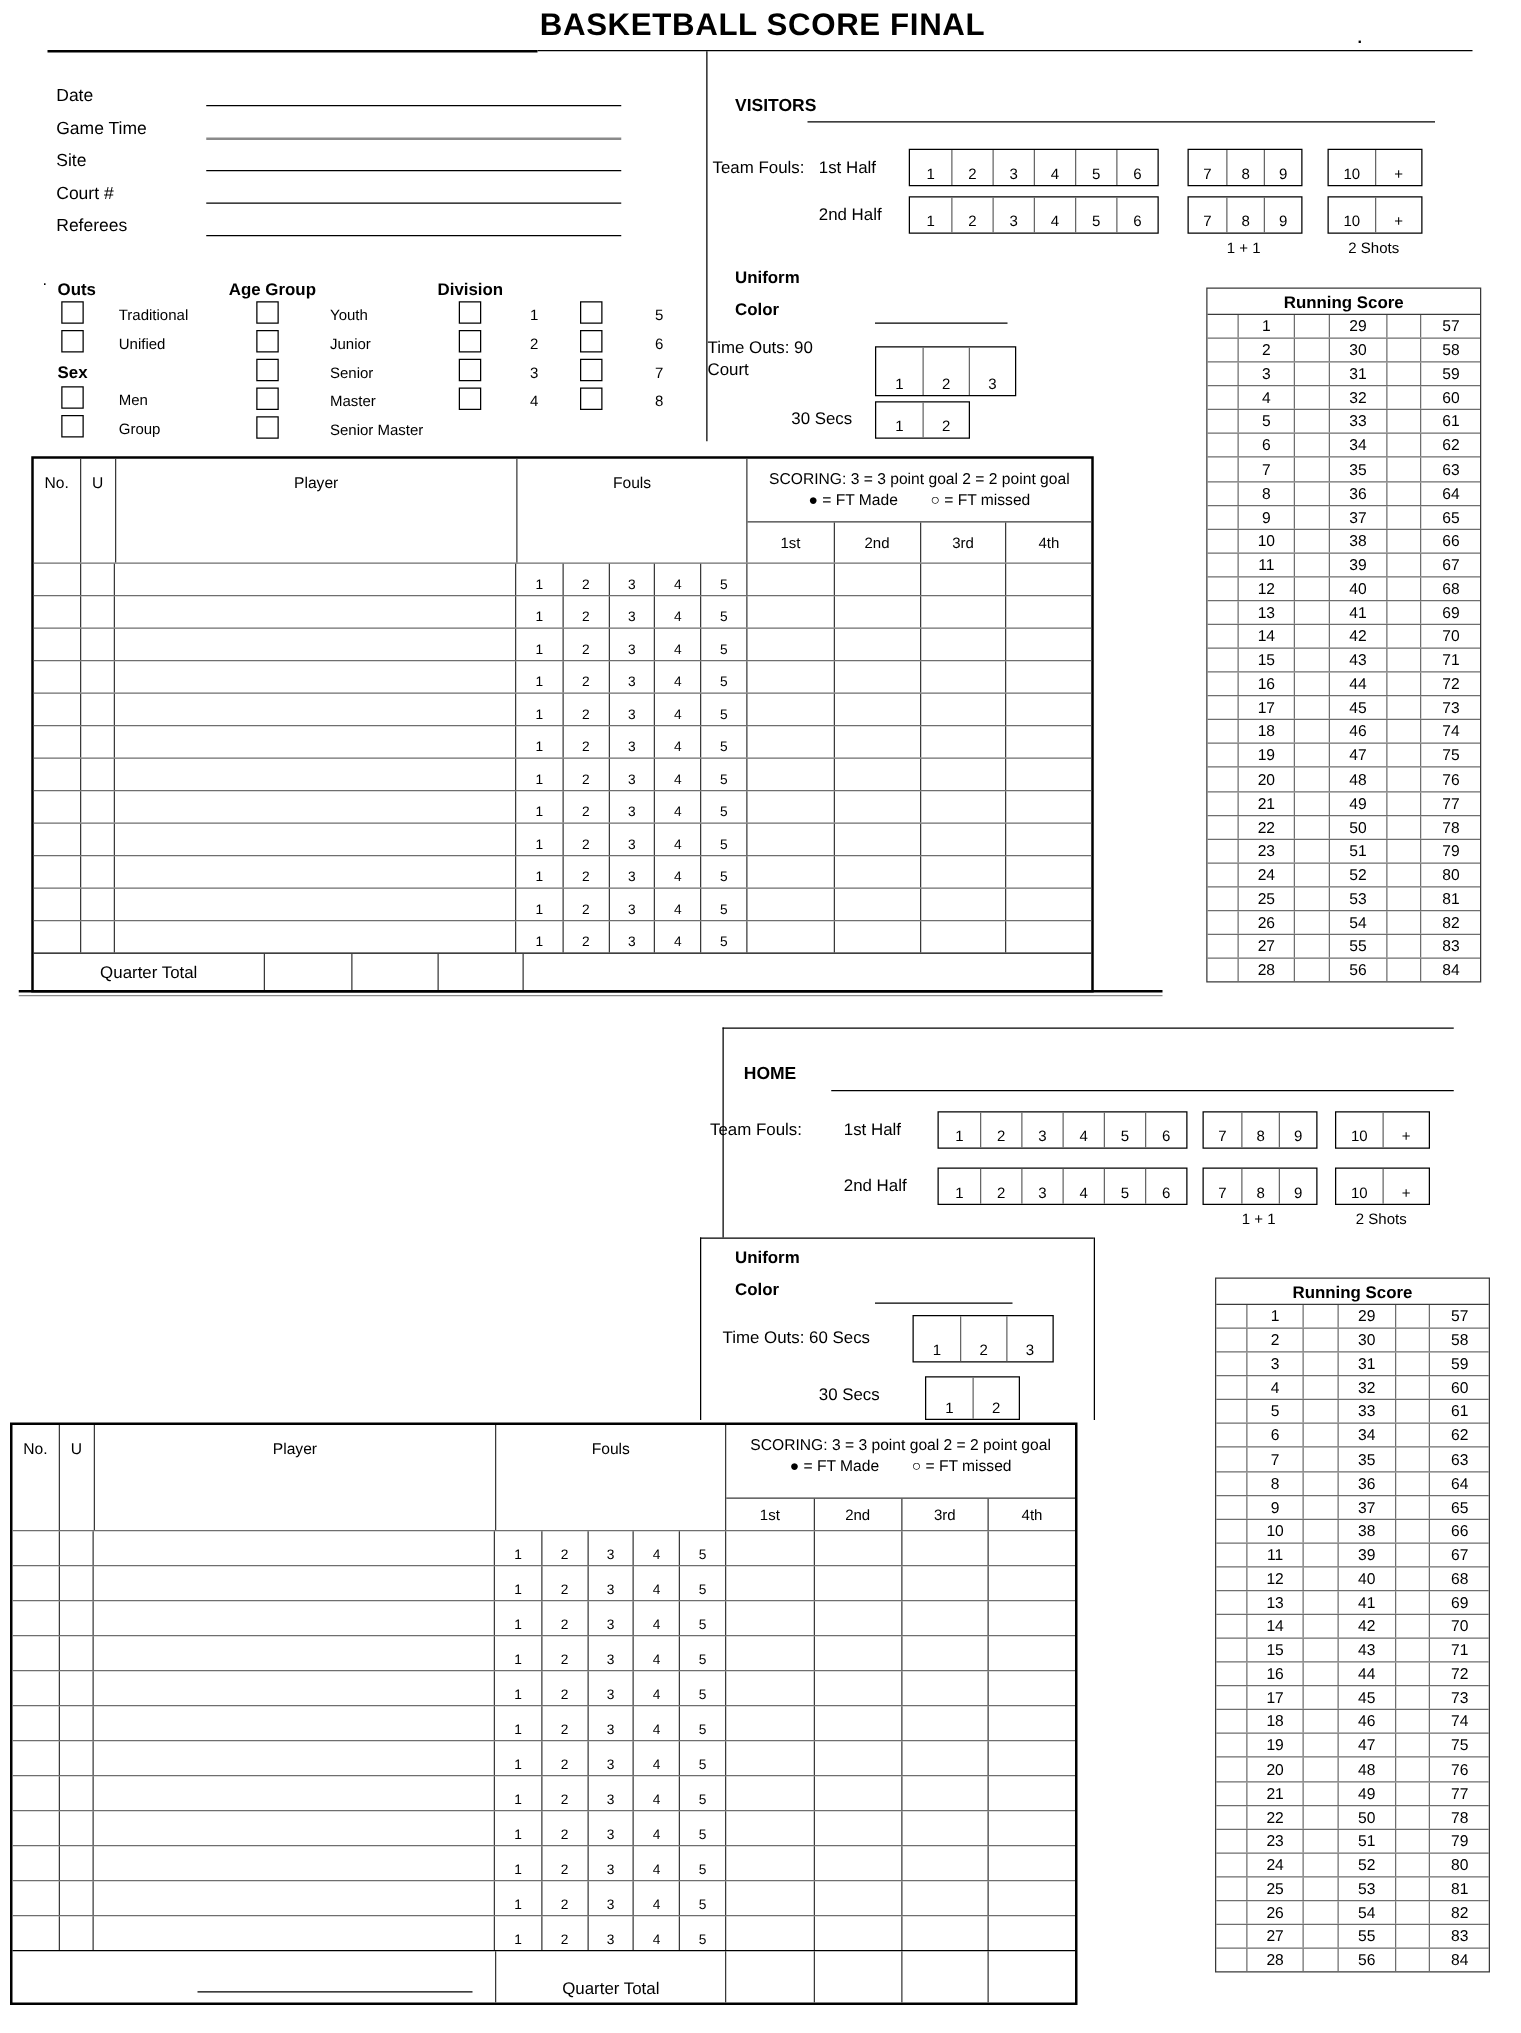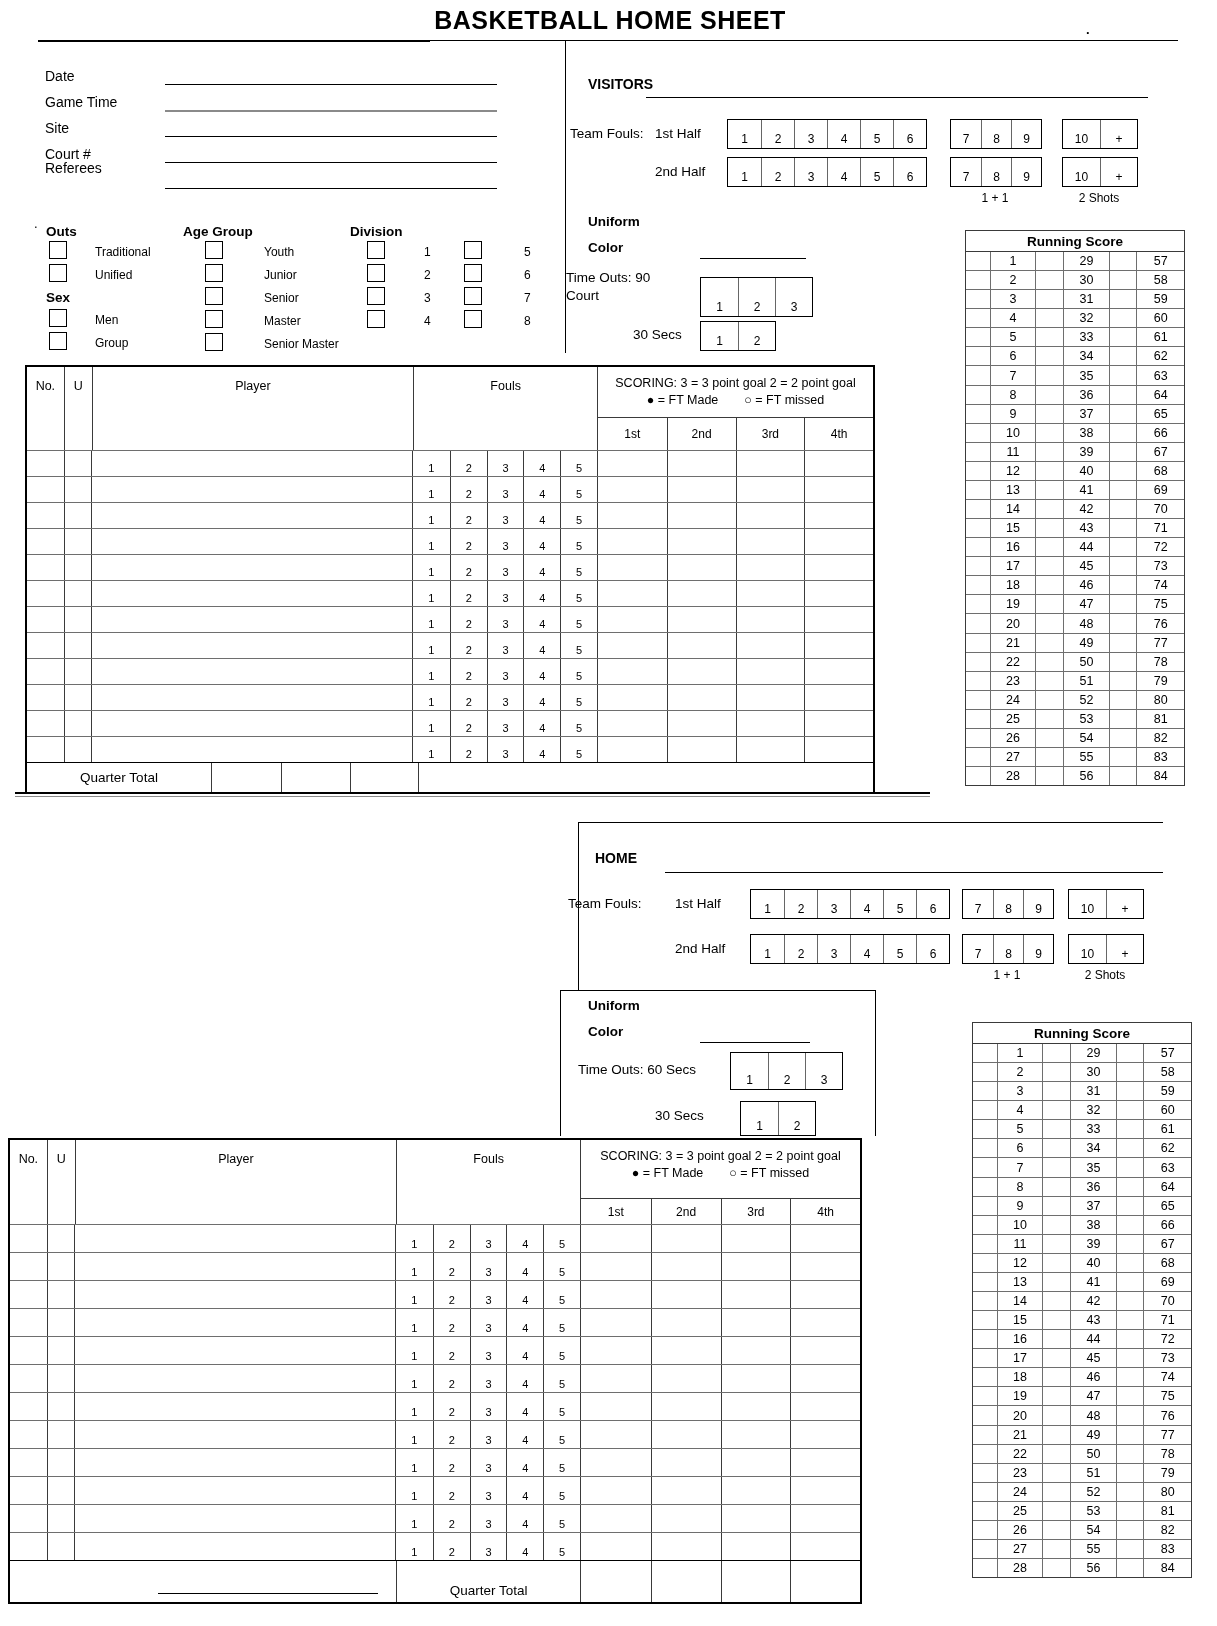--- a/index.html
+++ b/index.html
@@ -39,35 +39,35 @@
   .subcell{box-sizing:border-box;display:flex;align-items:center;justify-content:center;font-size:12px;}
   .foulnum{display:flex;align-items:flex-end;justify-content:center;font-size:11px;padding-bottom:2px;box-sizing:border-box;}
   .uline-inline{display:inline-block;border-bottom:1.5px solid #000;vertical-align:baseline;}
   .stray{position:absolute;font-size:13px;font-weight:bold;}
 </style>
 </head>
 <body>
 
 <div class="sheet">
 
-  <div class="abs title">BASKETBALL HOME SHEET</div>
+  <div class="abs title">BASKETBALL SCORE FINAL</div>
   <div class="stray" style="left:1086px;top:22px;">.</div>
   <div class="hline thick" style="left:38px;top:40px;width:392px;"></div>
   <div class="hline" style="left:430px;top:40px;width:748px;"></div>
 
   <div id="info-fields">
       <div class="lbl" style="left: 45px; top: 68px; font-size: 14px;">Date</div>
       <div class="hline" style="left: 165px; top: 84px; width: 332px;"></div>
       <div class="lbl" style="left: 45px; top: 94px; font-size: 14px;">Game Time</div>
       <div class="hline gray" style="left: 165px; top: 110px; width: 332px; border-top-width: 2px;"></div>
       <div class="lbl" style="left: 45px; top: 120px; font-size: 14px;">Site</div>
       <div class="hline" style="left: 165px; top: 136px; width: 332px;"></div>
       <div class="lbl" style="left: 45px; top: 146px; font-size: 14px;">Court #</div>
       <div class="hline" style="left: 165px; top: 162px; width: 332px;"></div>
-      <div class="lbl" style="left: 45px; top: 160px; font-size: 14px;">Referees</div>
+      <div class="lbl" style="left: 45px; top: 172px; font-size: 14px;">Referees</div>
       <div class="hline" style="left: 165px; top: 188px; width: 332px;"></div>
     </div>
 
   <div class="lbl b" style="left:46px;top:224px;">Outs</div>
   <div class="lbl b" style="left:46px;top:290px;">Sex</div>
   <div class="lbl b" style="left:183px;top:224px;">Age Group</div>
   <div class="lbl b" style="left:350px;top:224px;">Division</div>
   <div class="stray" style="left:34px;top:216px;font-weight:normal;">.</div>
   <div id="checkbox-groups">
       <div class="cb" style="left: 49px; top: 241px;"></div>

